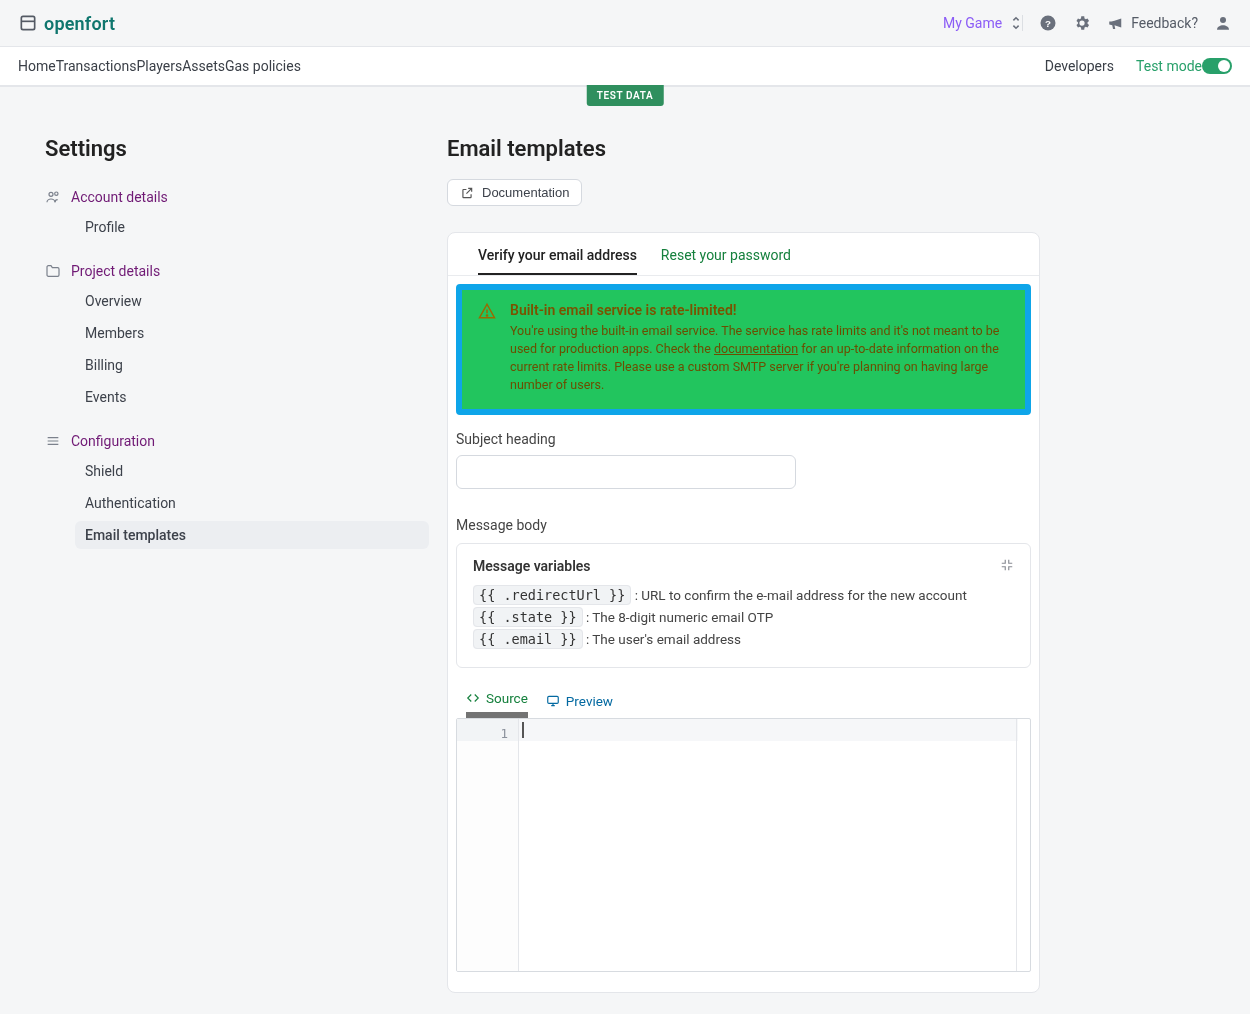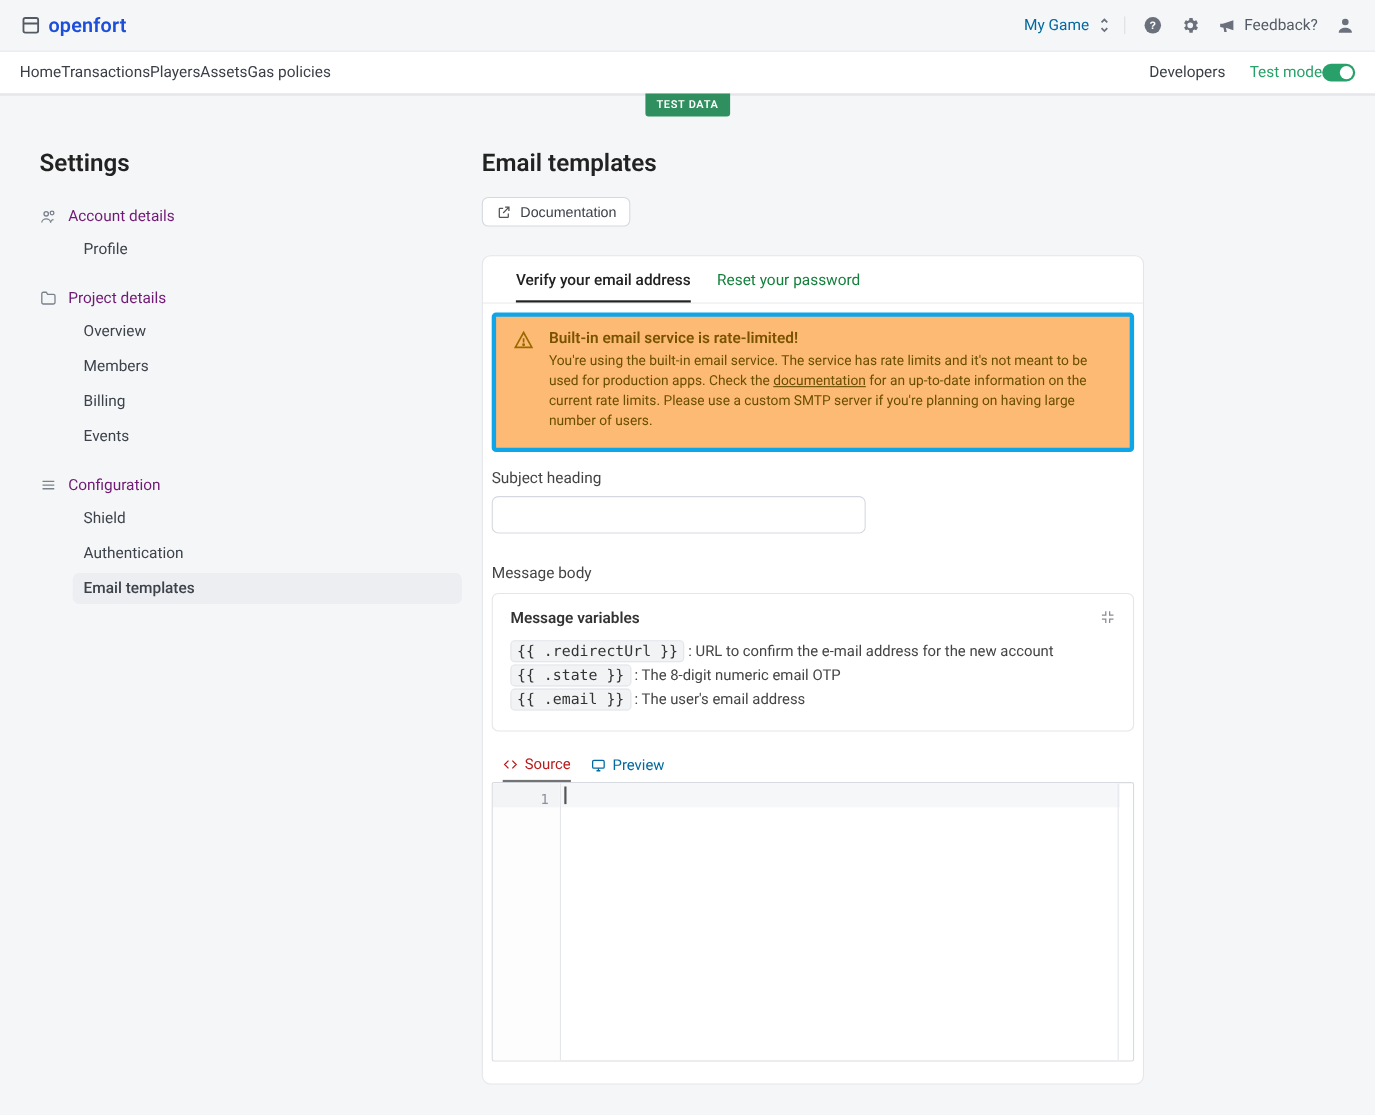--- a/index.html
+++ b/index.html
@@ -15,23 +15,23 @@
   
   .topbar {
     height: 46px;
     display: flex;
     align-items: center;
     justify-content: space-between;
     padding: 0 18px;
     background: #f5f6f7;
   }
   .logo-wrap { display: flex; align-items: center; gap: 6px; color: #545a64; }
-  .logo-text { font-weight: 600; font-size: 18px; color: #1d4ed8; letter-spacing: 0.2px; }
+  .logo-text { font-weight: 600; font-size: 18px; color: #0f766e; letter-spacing: 0.2px; }
   .topbar-right { display: flex; align-items: center; gap: 16px; }
-  .project-switch { display: flex; align-items: center; gap: 8px; font-size: 14px; color: #0369a1; cursor: pointer; padding-right:12px; border-right: 1px solid #dcdfe3;}
+  .project-switch { display: flex; align-items: center; gap: 8px; font-size: 14px; color: #8b5cf6; cursor: pointer; border-right: 1px solid #dcdfe3;}
   .icon-btn { color: #6a707c; cursor: pointer; display:flex; align-items:center; justify-content:center; }
   .feedback { display: flex; align-items: center; gap: 6px; color: #555b66; font-size: 14px; cursor: pointer; }
   
   .navbar {
     height: 40px;
     background: #fff;
     border-top: 1px solid #e4e6ea;
     border-bottom: 1px solid #e4e6ea;
     display: flex;
     align-items: center;
@@ -52,21 +52,22 @@
     content:""; display:block; position:absolute; top:-1px; left:0; right:0; height:2px; background:#e4e6ea;
   }
   .test-ribbon {
     position: absolute; top:-1px; left: 50%; transform: translateX(-50%);
     background: #2f8f5e; color: #fff; font-size: 10px; letter-spacing: 0.6px;
     font-weight: 600; padding: 5px 10px; border-radius: 0 0 3px 3px;
   }
   
   .main {
     display: flex;
-    padding: 50px 0 0 18px;
+    padding: 50px 0 0 0;
+    margin-left: 27px;
   }
   .sidebar {
     width: 420px;
     padding: 0 18px;
   }
   .settings-title { font-size: 22px; font-weight: 600; margin-bottom: 28px; color:#222;}
   .side-group { margin-bottom: 22px; }
   .side-head { display:flex; align-items:center; gap:10px; color:#701a75; margin-bottom: 8px; cursor:pointer;}
   .side-head svg { color:#7b818c; }
   .side-items { padding-left: 30px; display:flex; flex-direction:column; gap: 4px; }
@@ -90,21 +91,21 @@
     border:1px solid #e4e6ea; border-radius:8px; background:#fff;
   }
   .card-tabs {
     display:flex; gap: 24px; padding: 14px 30px 0 30px; border-bottom:1px solid #e9ebee;
   }
   .card-tab { padding-bottom: 10px; color:#15803d; cursor:pointer; font-size:14px;}
   .card-tab.active { color:#222; border-bottom: 2px solid #222; font-weight:500;}
   .card-body { padding: 8px 8px 20px 8px; }
   .alert {
     margin: 0 0 16px 0;
-    border:4px solid #0ea5e9; background:#fdba74; border-radius:4px;
+    border:6px solid #0ea5e9; background:#22c55e; border-radius:4px;
     padding: 12px 16px 14px 48px; position:relative; color:#6b4e00;
   }
   .alert .alert-icon { position:absolute; left:16px; top:12px; color:#9a6a00; }
   .alert-title { font-weight:600; font-size:14px; color:#7a5300; margin-bottom:4px;}
   .alert-body { font-size: 12.5px; line-height: 1.45; color:#6b4e00;}
   .alert-body .link { text-decoration: underline; cursor:pointer; }
   .field-label { color:#444; font-size:14px; margin: 14px 0 8px 0; padding-left:0;}
   .subject-input {
     width: 340px; height: 34px; border:1px solid #d5d9df; border-radius:6px;
     background:#fff; padding: 0 10px; font-size:14px;
@@ -117,21 +118,21 @@
   .vars-title { font-weight:600; color:#333; font-size:14px;}
   .collapse-icon { color:#888b92; cursor:pointer; }
   .var-row { font-size:13.5px; color:#444; margin-bottom:6px; }
   .var-code {
     font-family: ui-monospace, SFMono-Regular, Menlo, Consolas, monospace;
     background:#f1f3f5; border:1px solid #e4e6ea; border-radius:4px; padding:1px 5px;
     color:#333;
   }
   .editor-tabs { display:flex; gap: 18px; padding: 22px 10px 0 10px; }
   .editor-tab { display:flex; align-items:center; gap:6px; color:#0369a1; font-size:13.5px; padding-bottom:6px; cursor:pointer;}
-  .editor-tab.active { color:#b91c1c; border-bottom:2px solid #737373;text-align:center; }
+  .editor-tab.active { color:#15803d; border-bottom:6px solid #737373;text-align:center; }
   .editor {
     border:1px solid #d7dbe0; border-radius:2px; height: 254px; background:#fff;
     display:flex; overflow:hidden;
   }
   .gutter {
     width: 62px; border-right:1px solid #e4e6ea; background:#fdfdfd;
     font-family: ui-monospace, SFMono-Regular, Menlo, monospace;
     font-size:12.5px; color:#8b919c; text-align:right; padding: 4px 10px 0 0;
     position:relative;
   }

